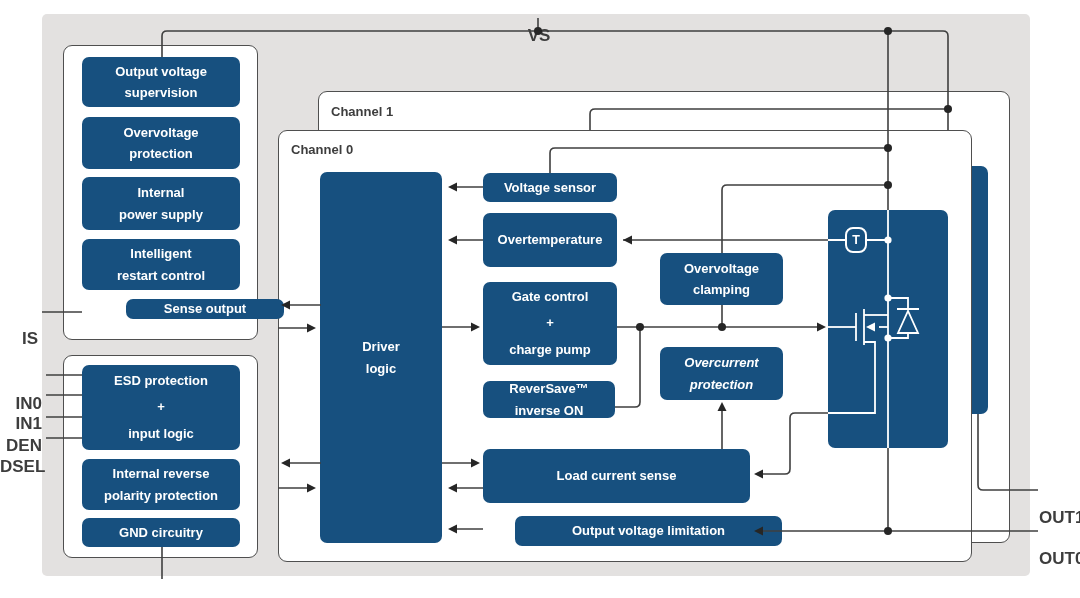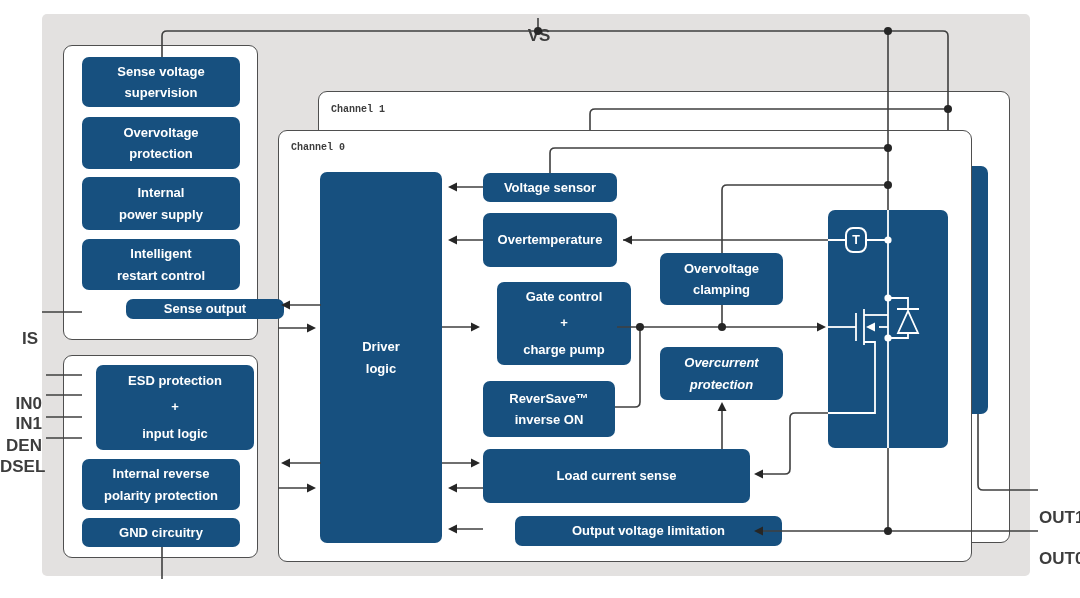--- a/index.html
+++ b/index.html
@@ -12,22 +12,22 @@
     font-family:"Liberation Sans","DejaVu Sans",sans-serif;background:#fff;
   }
   .graybg{position:absolute;left:42px;top:14px;width:988px;height:562px;
     background:var(--gray);border-radius:5px;}
   .box{position:absolute;background:var(--white);
     border:1.6px solid var(--border);border-radius:9px;box-sizing:border-box;}
   .blk{position:absolute;background:var(--blue);color:#fff;border-radius:7px;
     display:flex;align-items:center;justify-content:center;text-align:center;
     font-size:13px;font-weight:bold;line-height:1.62;white-space:pre-line;
     box-sizing:border-box;}
-  .blk.sp{line-height:2.05;margin-left:14px;}
-  .chlabel{position:absolute;font-size:10px;font-weight:bold;color:var(--ink);font-family:Liberation Mono, monospace;}
+  .blk.sp{line-height:2.05;}
+  .chlabel{position:absolute;font-size:13px;font-weight:bold;color:var(--ink);}
   .pin{position:absolute;font-size:17px;font-weight:bold;color:var(--ink);margin-top:26px;}
   .pin.r{text-align:right;}
   .tsym{position:absolute;left:845px;top:227px;width:22px;height:26px;
     border:2px solid #fff;border-radius:8px;color:#fff;font-size:12.5px;
     font-weight:bold;display:flex;align-items:center;justify-content:center;
     box-sizing:border-box;}
   svg.overlay{position:absolute;left:0;top:0;pointer-events:none;}
   .ln{stroke:var(--line);stroke-width:1.6;fill:none;}
   .wln{stroke:#fff;stroke-width:1.8;fill:none;}
   .arr{fill:var(--dot);stroke:none;}
@@ -47,21 +47,21 @@
   <div class="blk" style="left:960px;top:166px;width:28px;height:248px;"></div>
 
   <div class="box" style="left:278px;top:130px;width:694px;height:432px;"></div>
   <div class="chlabel" style="left:331px;top:104px;">Channel 1</div>
   <div class="chlabel" style="left:291px;top:142px;">Channel 0</div>
 
   <div class="box" style="left:63px;top:45px;width:195px;height:295px;"></div>
 
   <div class="box" style="left:63px;top:355px;width:195px;height:203px;"></div>
 
-  <div class="blk" style="left:82px;top:57px;width:158px;height:50px;">Sense voltage
+  <div class="blk" style="left:82px;top:57px;width:158px;height:50px;">Output voltage
 supervision</div>
   <div class="blk" style="left:82px;top:117px;width:158px;height:52px;">Overvoltage
 protection</div>
   <div class="blk" style="left:82px;top:177px;width:158px;height:53px;">Internal
 power supply</div>
   <div class="blk" style="left:82px;top:239px;width:158px;height:51px;">Intelligent
 restart control</div>
   <div class="blk" style="left:82px;top:299px;width:158px;height:20px;margin-left:44px;">Sense output</div>
   <div class="blk sp" style="left:82px;top:365px;width:158px;height:85px;">ESD protection
 +
@@ -70,21 +70,21 @@
 polarity protection</div>
   <div class="blk" style="left:82px;top:518px;width:158px;height:29px;">GND circuitry</div>
 
   <div class="blk" style="left:320px;top:172px;width:122px;height:371px;">Driver
 logic</div>
   <div class="blk" style="left:483px;top:173px;width:134px;height:29px;">Voltage sensor</div>
   <div class="blk" style="left:483px;top:213px;width:134px;height:54px;">Overtemperature</div>
   <div class="blk sp" style="left:483px;top:282px;width:134px;height:83px;">Gate control
 +
 charge pump</div>
-  <div class="blk" style="left:483px;top:381px;width:132px;height:56px;">ReverSave™
+  <div class="blk" style="left:483px;top:381px;width:132px;height:37px;">ReverSave™
 inverse ON</div>
   <div class="blk" style="left:660px;top:253px;width:123px;height:52px;">Overvoltage
 clamping</div>
   <div class="blk" style="left:660px;top:347px;width:123px;height:53px;font-style:italic;">Overcurrent
 protection</div>
   <div class="blk" style="left:483px;top:449px;width:267px;height:54px;">Load current sense</div>
   <div class="blk" style="left:483px;top:516px;width:267px;height:30px;margin-left:32px;">Output voltage limitation</div>
   <div class="blk" style="left:828px;top:210px;width:120px;height:238px;"></div>
   <div class="tsym">T</div>
 

